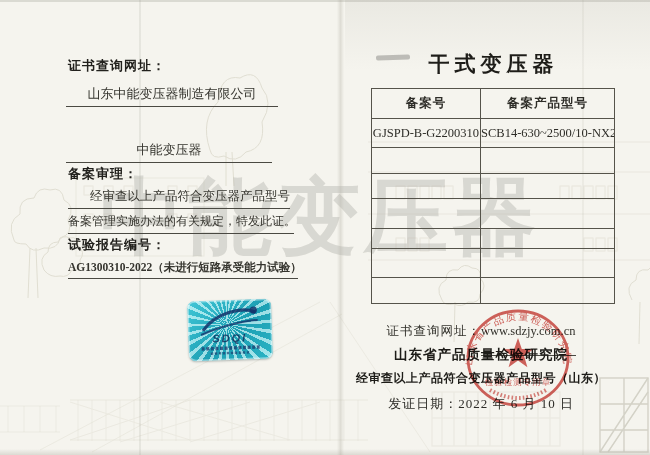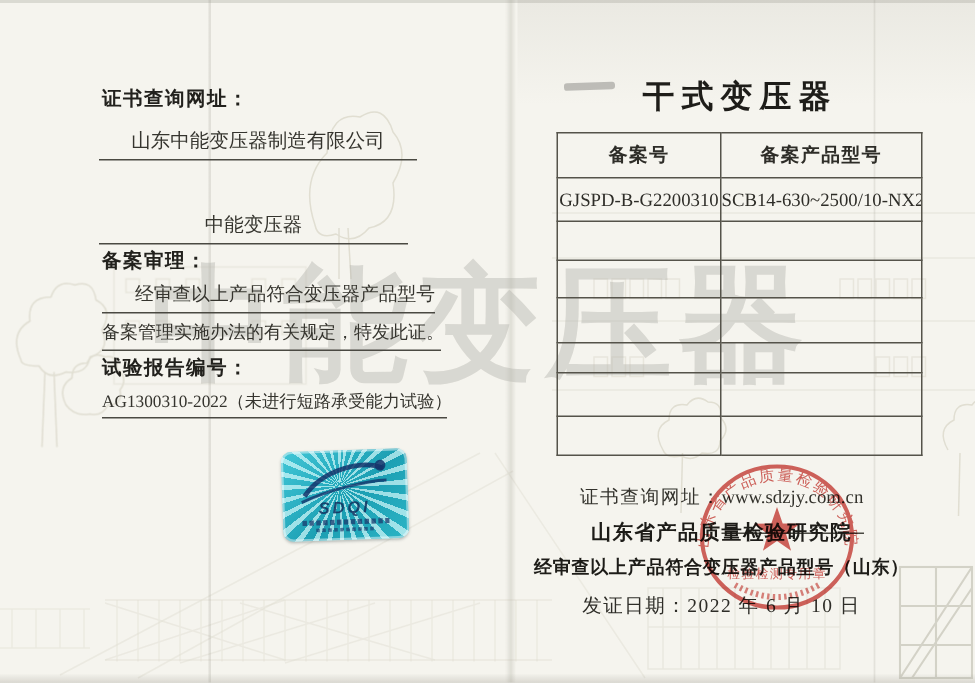--- a/index.html
+++ b/index.html
@@ -162,21 +162,21 @@
     <div class="lbl" style="left:68px;top:57px;">证书查询网址：</div>
     <div class="val underline center" style="left:66px;top:85px;width:212px;">山东中能变压器制造有限公司</div>
 
     <div class="val underline center" style="left:66px;top:141px;width:206px;">中能变压器</div>
 
     <div class="lbl" style="left:68px;top:165px;">备案审理：</div>
     <div class="val underline" style="left:68px;top:188px;width:222px;font-size:12.5px;text-indent:22px;">经审查以上产品符合变压器产品型号</div>
     <div class="val underline" style="left:68px;top:213px;width:226px;font-size:12px;">备案管理实施办法的有关规定，特发此证。</div>
 
     <div class="lbl" style="left:68px;top:236px;">试验报告编号：</div>
-    <div class="val underline" style="left:68px;top:260px;width:230px;font-size:11.5px;">AG1300310-2022（未进行短路承受能力试验）</div>
+    <div class="val underline" style="left:68px;top:260px;width:230px;font-size:11.5px;font-weight:bold;">AG1300310-2022（未进行短路承受能力试验）</div>
 
     <div class="title">干式变压器</div>
 
     <table class="filing">
       <colgroup>
           <col class="c1">
           <col class="c2">
         </colgroup>
       <thead>
         <tr>

